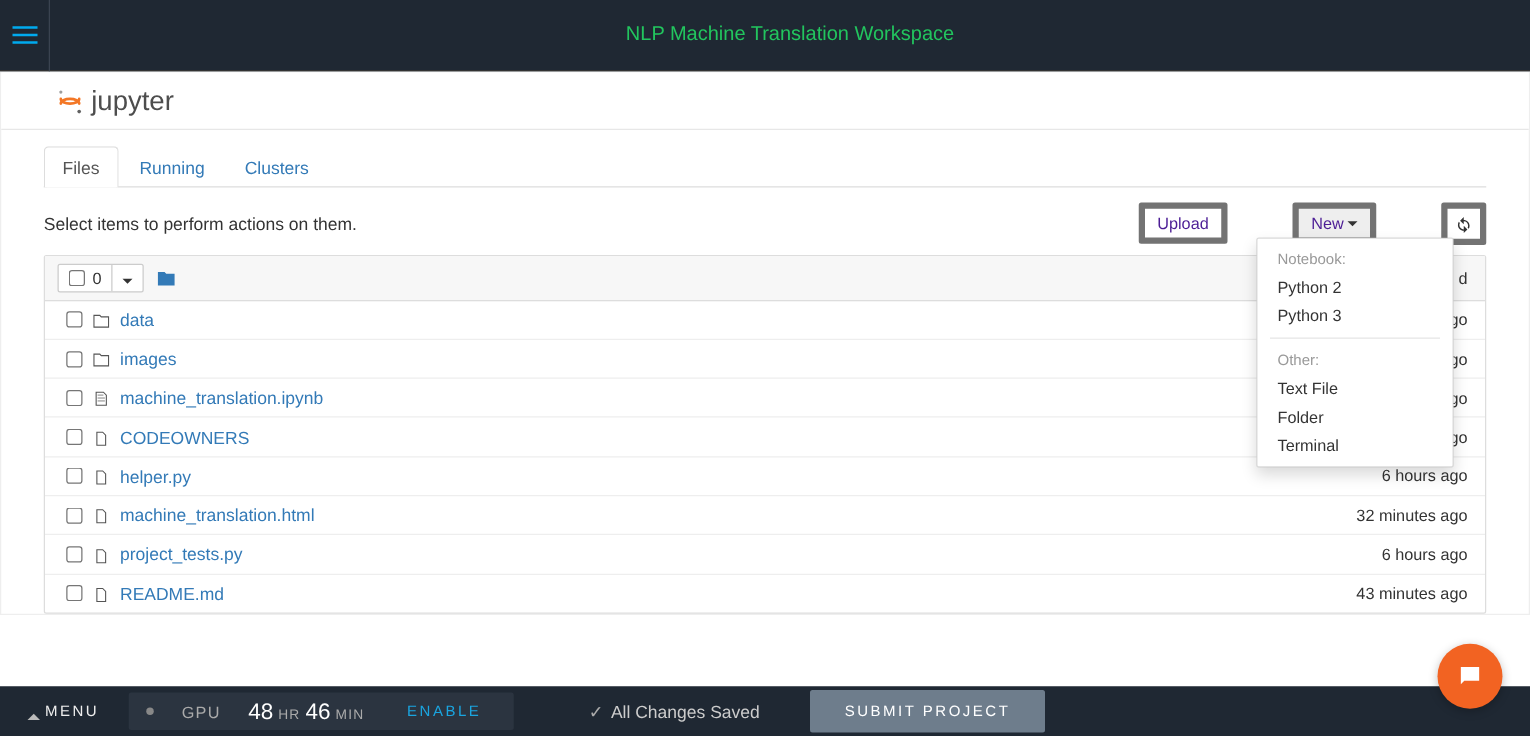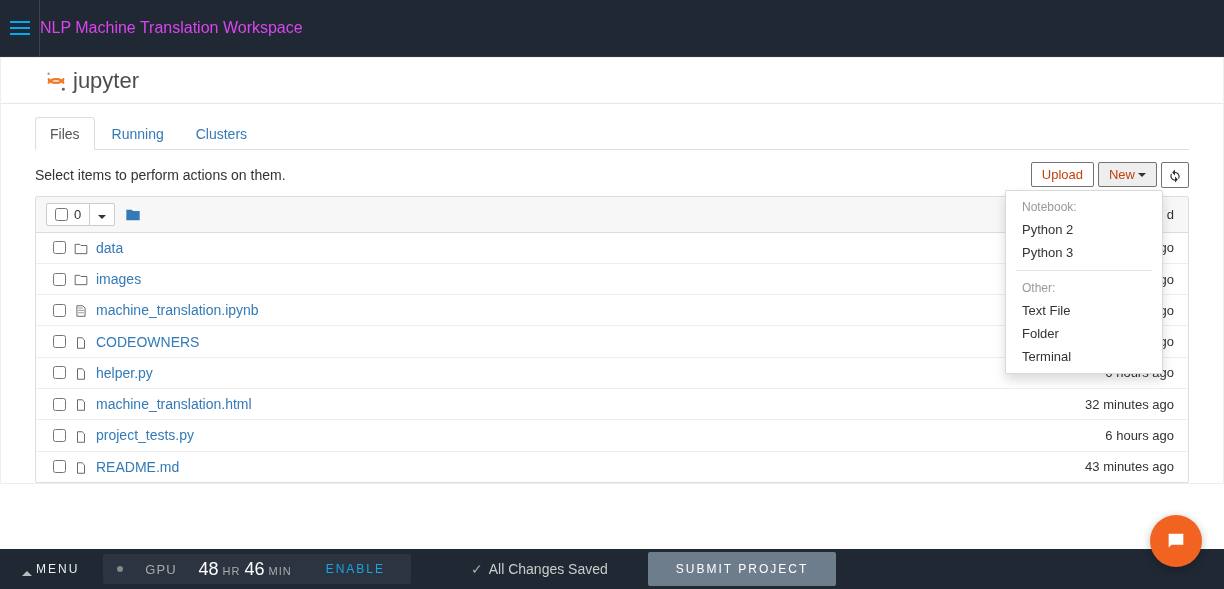--- a/index.html
+++ b/index.html
@@ -5,42 +5,42 @@
   * { box-sizing: border-box; margin: 0; padding: 0; }
   body { font-family: "Helvetica Neue", Helvetica, Arial, sans-serif; font-size: 13px; color: #333; background: #fff; width: 1224px; height: 589px; overflow: hidden; position: relative; }
 
   
   .topbar { background: #1f2833; height: 57px; display: flex; align-items: center; position: relative; border-bottom: 1px solid #333; }
   .hamburger-wrap { width: 40px; height: 57px; display: flex; align-items: center; justify-content: center; border-right: 1px solid #3a4350; }
   .hamburger { width: 20px; height: 2px; background: #00aaf0; position: relative; }
   .hamburger::before, .hamburger::after { content: ""; position: absolute; left: 0; width: 20px; height: 2px; background: #00aaf0; }
   .hamburger::before { top: -6px; }
   .hamburger::after { top: 6px; }
-  .topbar-title { flex: 1; text-align: left; color: #d946ef; font-size: 16px; font-weight: 400; }
+  .topbar-title { flex: 1; text-align: center; color: #22c55e; font-size: 16px; font-weight: 400; }
 
   
   .content-wrap { border: 1px solid #eee; margin-top: 0; }
   .jupyter-header { padding: 10px 0 8px 44px; border-bottom: 1px solid #e7e7e7; background: #fff; }
   .jupyter-logo { display: inline-flex; align-items: center; gap: 6px; }
   .jupyter-logo svg { width: 22px; height: 22px; }
   .jupyter-logo-text { font-size: 22px; color: #4d4d4d; font-weight: 400; letter-spacing: 0; }
 
   .notebook-body { padding: 0 34px; }
 
   
   .tabs { border-bottom: 1px solid #ddd; margin-top: 12px; }
   .tabs ul { list-style: none; display: flex; gap: 2px; }
   .tabs li { padding: 8px 14px; color: #337ab7; cursor: pointer; border: 1px solid transparent; border-bottom: none; border-radius: 4px 4px 0 0; position: relative; top: 1px; font-size: 14px; }
   .tabs li.active { color: #555; background: #fff; border-color: #ddd #ddd #fff; }
 
   
   .action-row { display: flex; justify-content: space-between; align-items: center; margin: 12px 0 8px; }
   .action-text { font-size: 14px; color: #333; }
   .action-buttons { display: flex; gap: 4px; align-items: center; position: relative; }
-  .btn { border: 1px solid #737373; background: #fff; padding: 4px 10px; font-size: 13px; border-radius: 2px; cursor: pointer; color: #c2410c; }
+  .btn { border: 5px solid #737373; background: #fff; padding: 4px 10px; font-size: 13px; border-radius: 2px; cursor: pointer; color: #4c1d95; margin-left: 48px; }
   .btn-new { background: #eee; display: inline-flex; align-items: center; gap: 3px; }
   .btn-refresh { padding: 4px 6px; }
   .caret-down { width: 0; height: 0; border-left: 4px solid transparent; border-right: 4px solid transparent; border-top: 4px solid #333; display: inline-block; }
 
   
   .dropdown { position: absolute; right: 26px; top: 28px; width: 158px; background: #fff; border: 1px solid rgba(0,0,0,0.15); border-radius: 2px; box-shadow: 0 6px 12px rgba(0,0,0,0.15); z-index: 100; padding: 5px 0; }
   .dropdown .dd-header { color: #999; font-size: 12px; padding: 4px 16px; }
   .dropdown .dd-item { padding: 4px 16px; font-size: 13px; color: #333; cursor: pointer; }
   .dropdown .dd-divider { height: 1px; background: #e5e5e5; margin: 6px 10px; }
 

